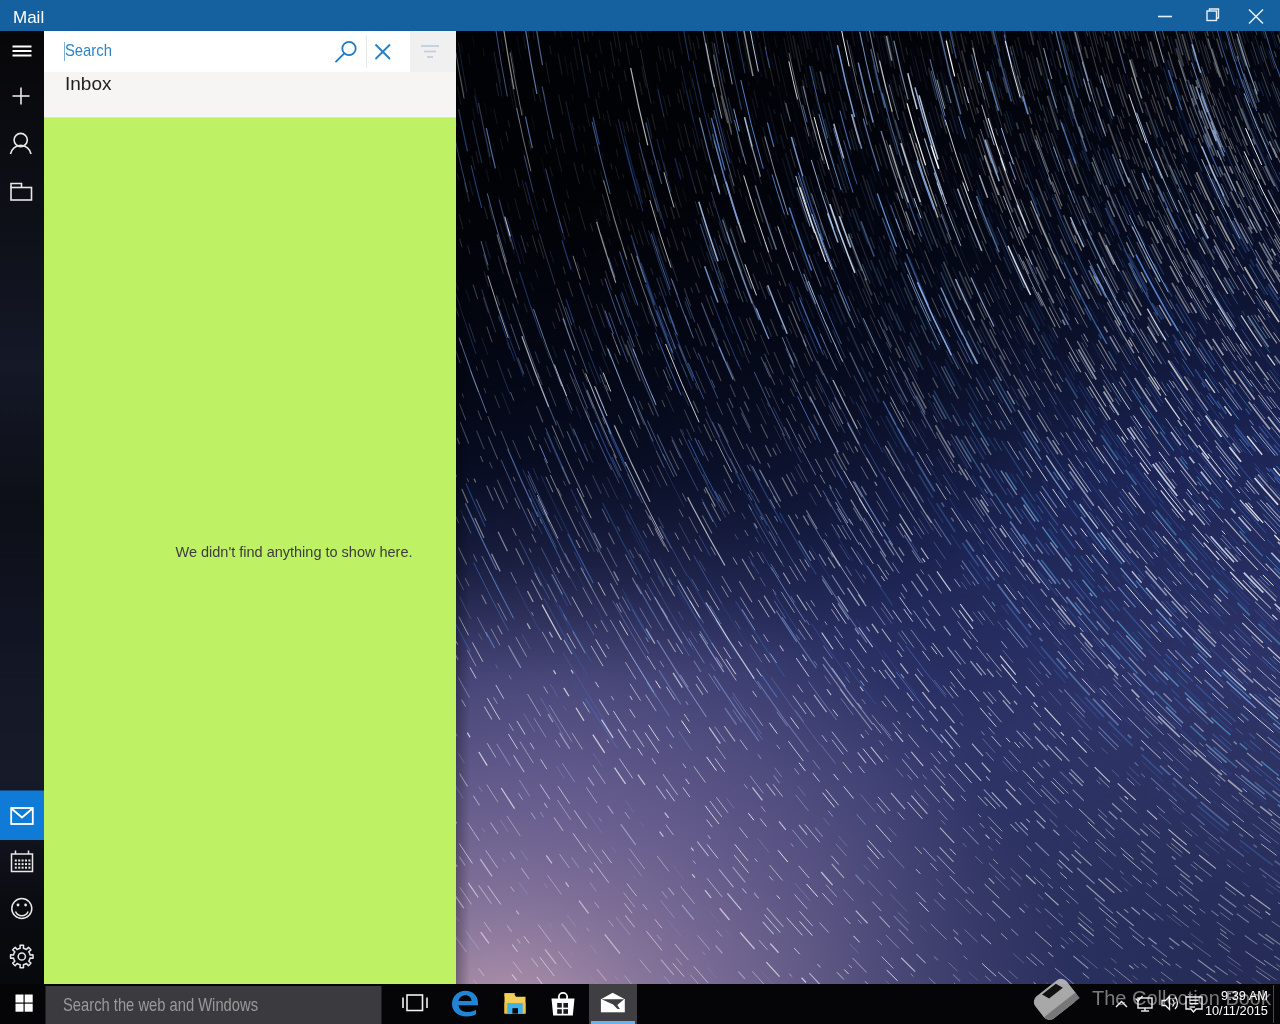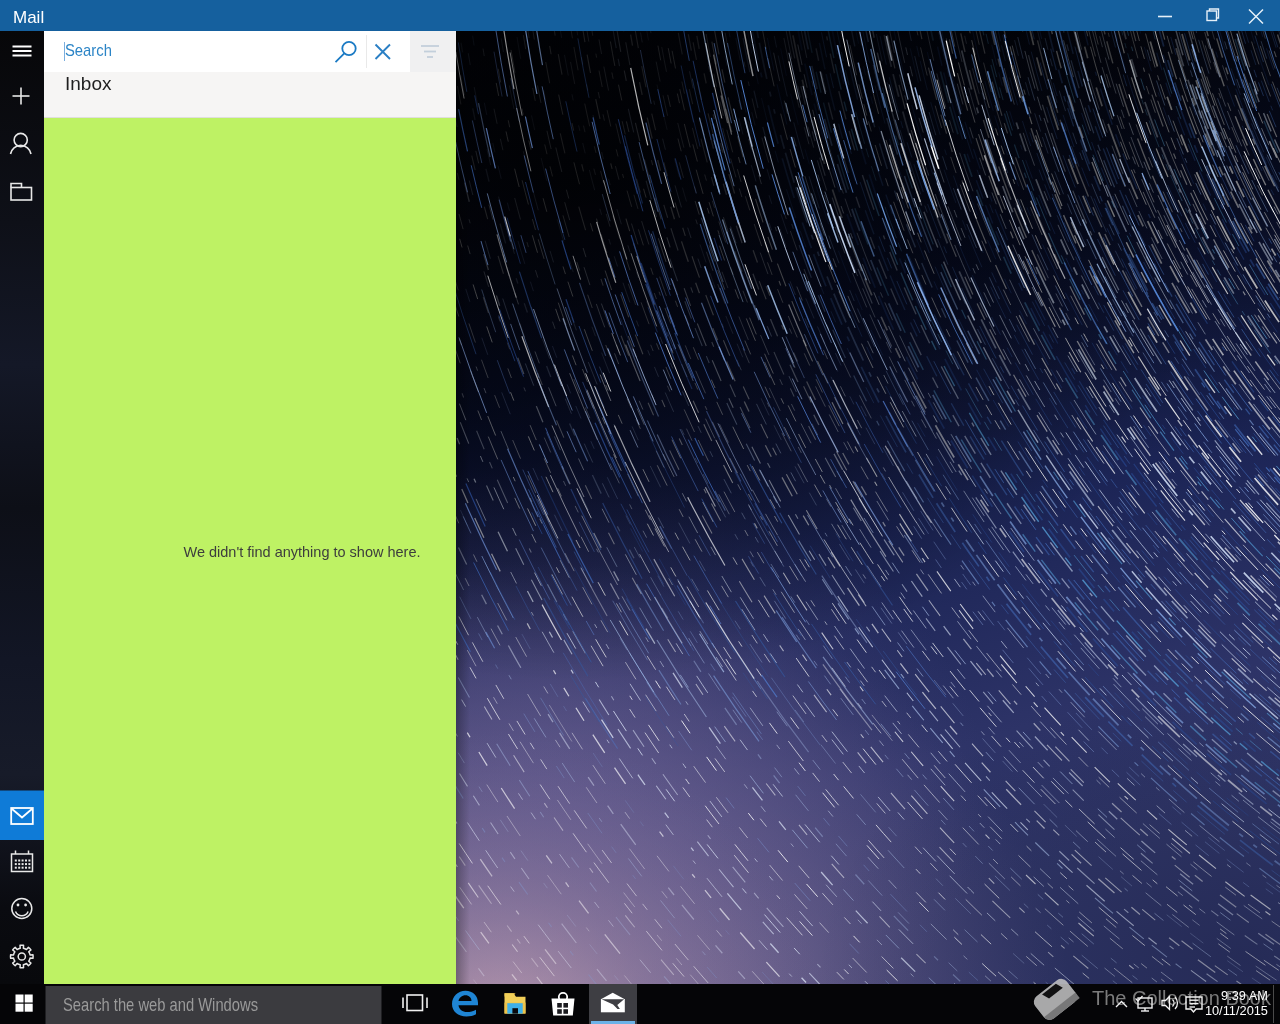--- a/index.html
+++ b/index.html
@@ -1020,21 +1020,21 @@
     <g stroke="#c3cfdb" stroke-width="1.8">
       <line x1="11" y1="15" x2="29" y2="15"></line>
       <line x1="14" y1="20.5" x2="26" y2="20.5"></line>
       <line x1="17" y1="26" x2="23" y2="26"></line>
     </g>
   </svg>
 
   <div class="abs" style="left:0; top:41px; width:412px; height:46px; background:#f6f5f4; border-bottom:1px solid #e0dedd;"></div>
   <div class="abs" style="left:21px; top:42px; font-size:19px; color:#1f1f1f;">Inbox</div>
 
-  <div class="abs" style="left:16px; top:513px; width:484px; text-align:center; font-size:14.5px; color:#3d3d3d;">We didn't find anything to show here.</div>
+  <div class="abs" style="left:8px; top:513px; width:484px; text-align:center; font-size:14.5px; color:#3d3d3d;">We didn't find anything to show here.</div>
 </div>
 
 <div class="abs" style="left:0; top:984px; width:1280px; height:40px; background:#050507;"></div>
 
 <svg class="abs" style="left:1080px; top:980px; will-change:transform;" width="200" height="40" viewBox="0 0 200 40">
       <text x="12" y="24.5" font-size="20" fill="#999999" fill-opacity="0.8" font-family="Liberation Sans, sans-serif">The Collection Book</text>
     </svg>
 <svg class="abs" style="left:1020px; top:966px;" width="80" height="58" viewBox="0 0 80 58">
   <g opacity="0.85" transform="translate(19.6,45.7) rotate(-38)">
     <rect x="0" y="-14" width="40" height="28" rx="7" fill="#c6c6c6"></rect>

